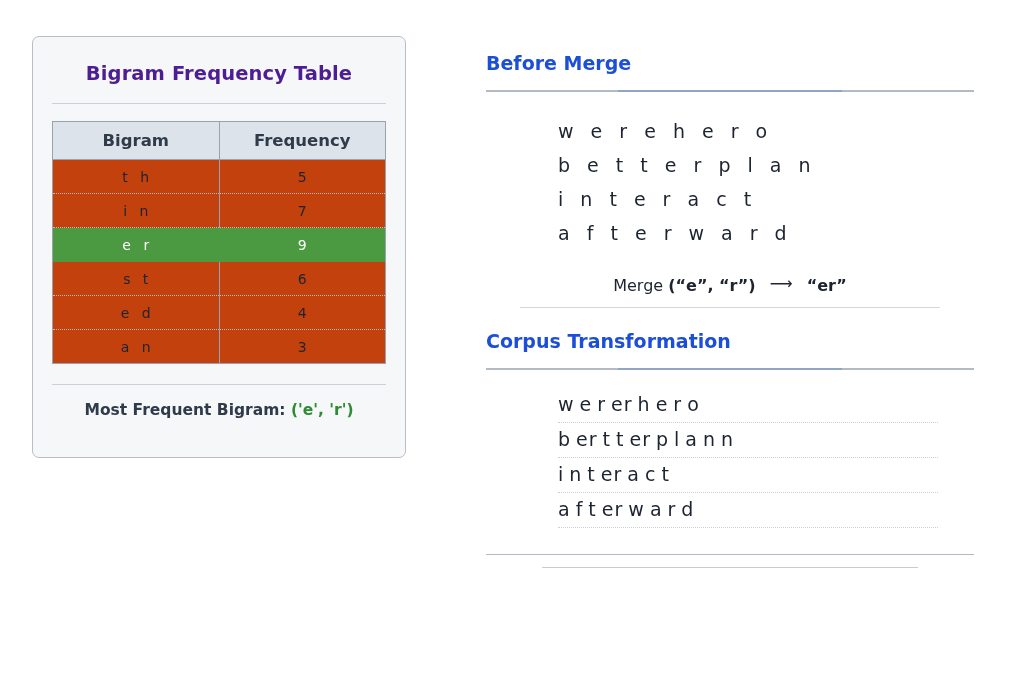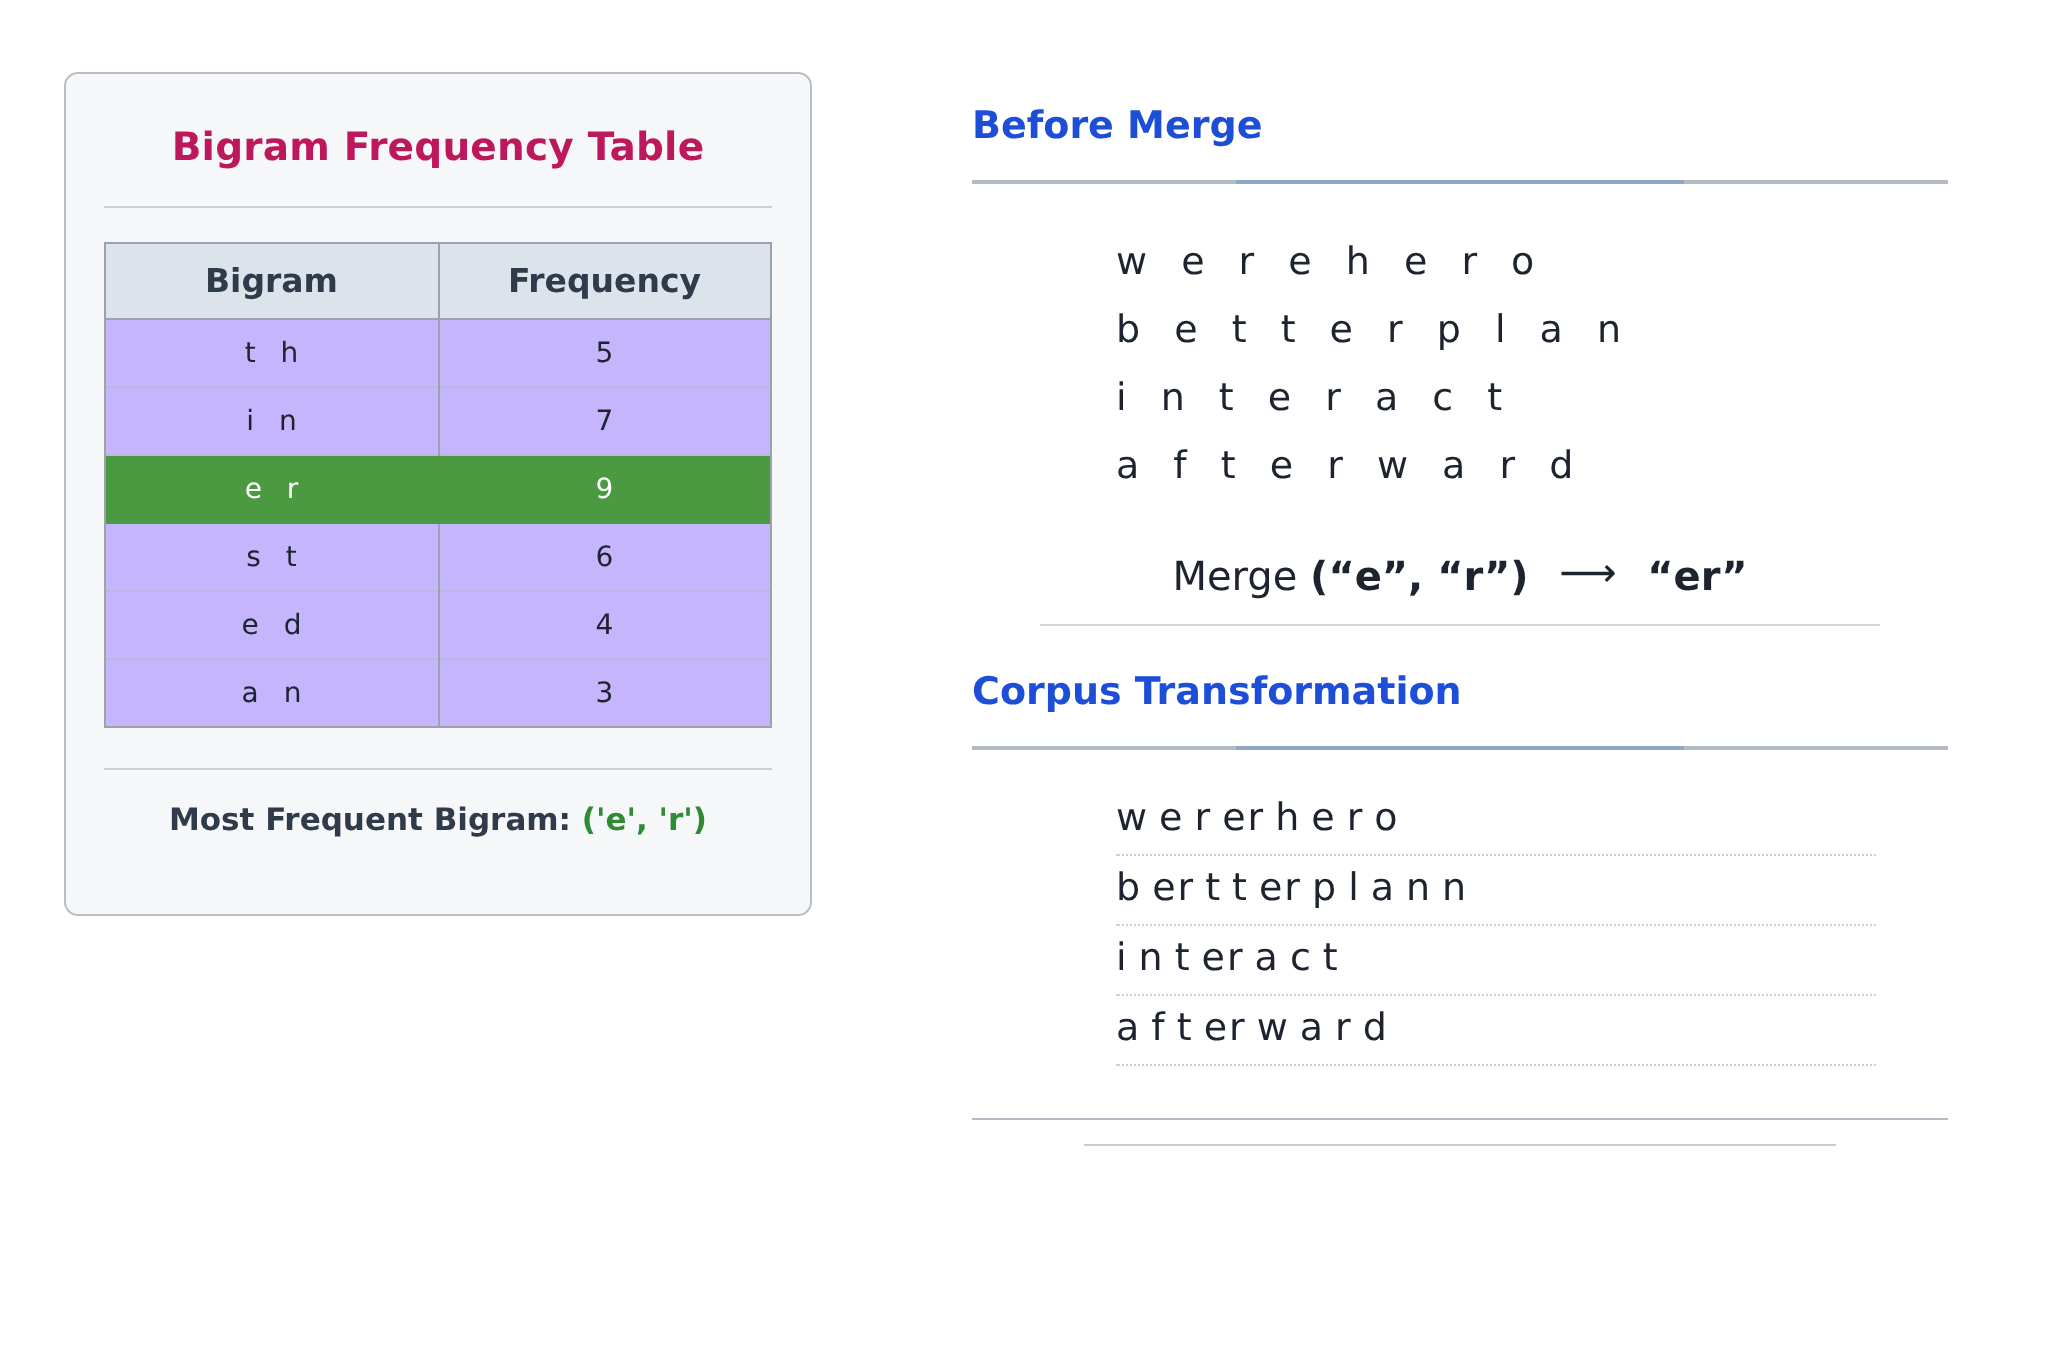--- a/index.html
+++ b/index.html
@@ -25,36 +25,36 @@
     background: #f6f7f8;
     border: 1.5px solid #b9bec6;
     border-radius: 7px;
     box-sizing: border-box;
     padding: 0;
   }
   .card-title {
     text-align: center;
     font-size: 19.5px;
     font-weight: bold;
-    color: #be185d;
+    color: #4c1d95;
     margin-top: 25px;
     letter-spacing: 0.1px;
   }
   .card-title-rule {
     height: 0;
     border-top: 1.6px solid #ccd1d8;
     margin: 18px 19px 0 19px;
   }
 
   .freq-table {
     margin: 17px 19px 0 19px;
     border: 1.5px solid #9aa3ad;
     border-collapse: collapse;
     width: calc(100% - 38px);
-    background: #c4b5fd;
+    background: #c2410c;
     table-layout: fixed;
   }
   .freq-table th {
     background: #dde3ea;
     color: #2f3b4a;
     font-size: 16.5px;
     font-weight: bold;
     padding: 9px 0 9px 0;
     text-align: center;
     border-bottom: 1.4px solid #9aa3ad;
@@ -131,21 +131,21 @@
     font-size: 19px;
     color: #1d2430;
     letter-spacing: 5.5px;
     line-height: 34px;
     white-space: pre;
   }
 
   .merge-row {
     margin-top: 26px;
     text-align: center;
-    font-size: 20px;
+    font-size: 16px;
     color: #1d2430;
   }
   .merge-row .merge-word { font-weight: normal; }
   .merge-row .merge-pair { font-weight: bold; }
   .merge-row .merge-arrow {
     display: inline-block;
     margin: 0 9px;
     position: relative;
     top: -2px;
   }

